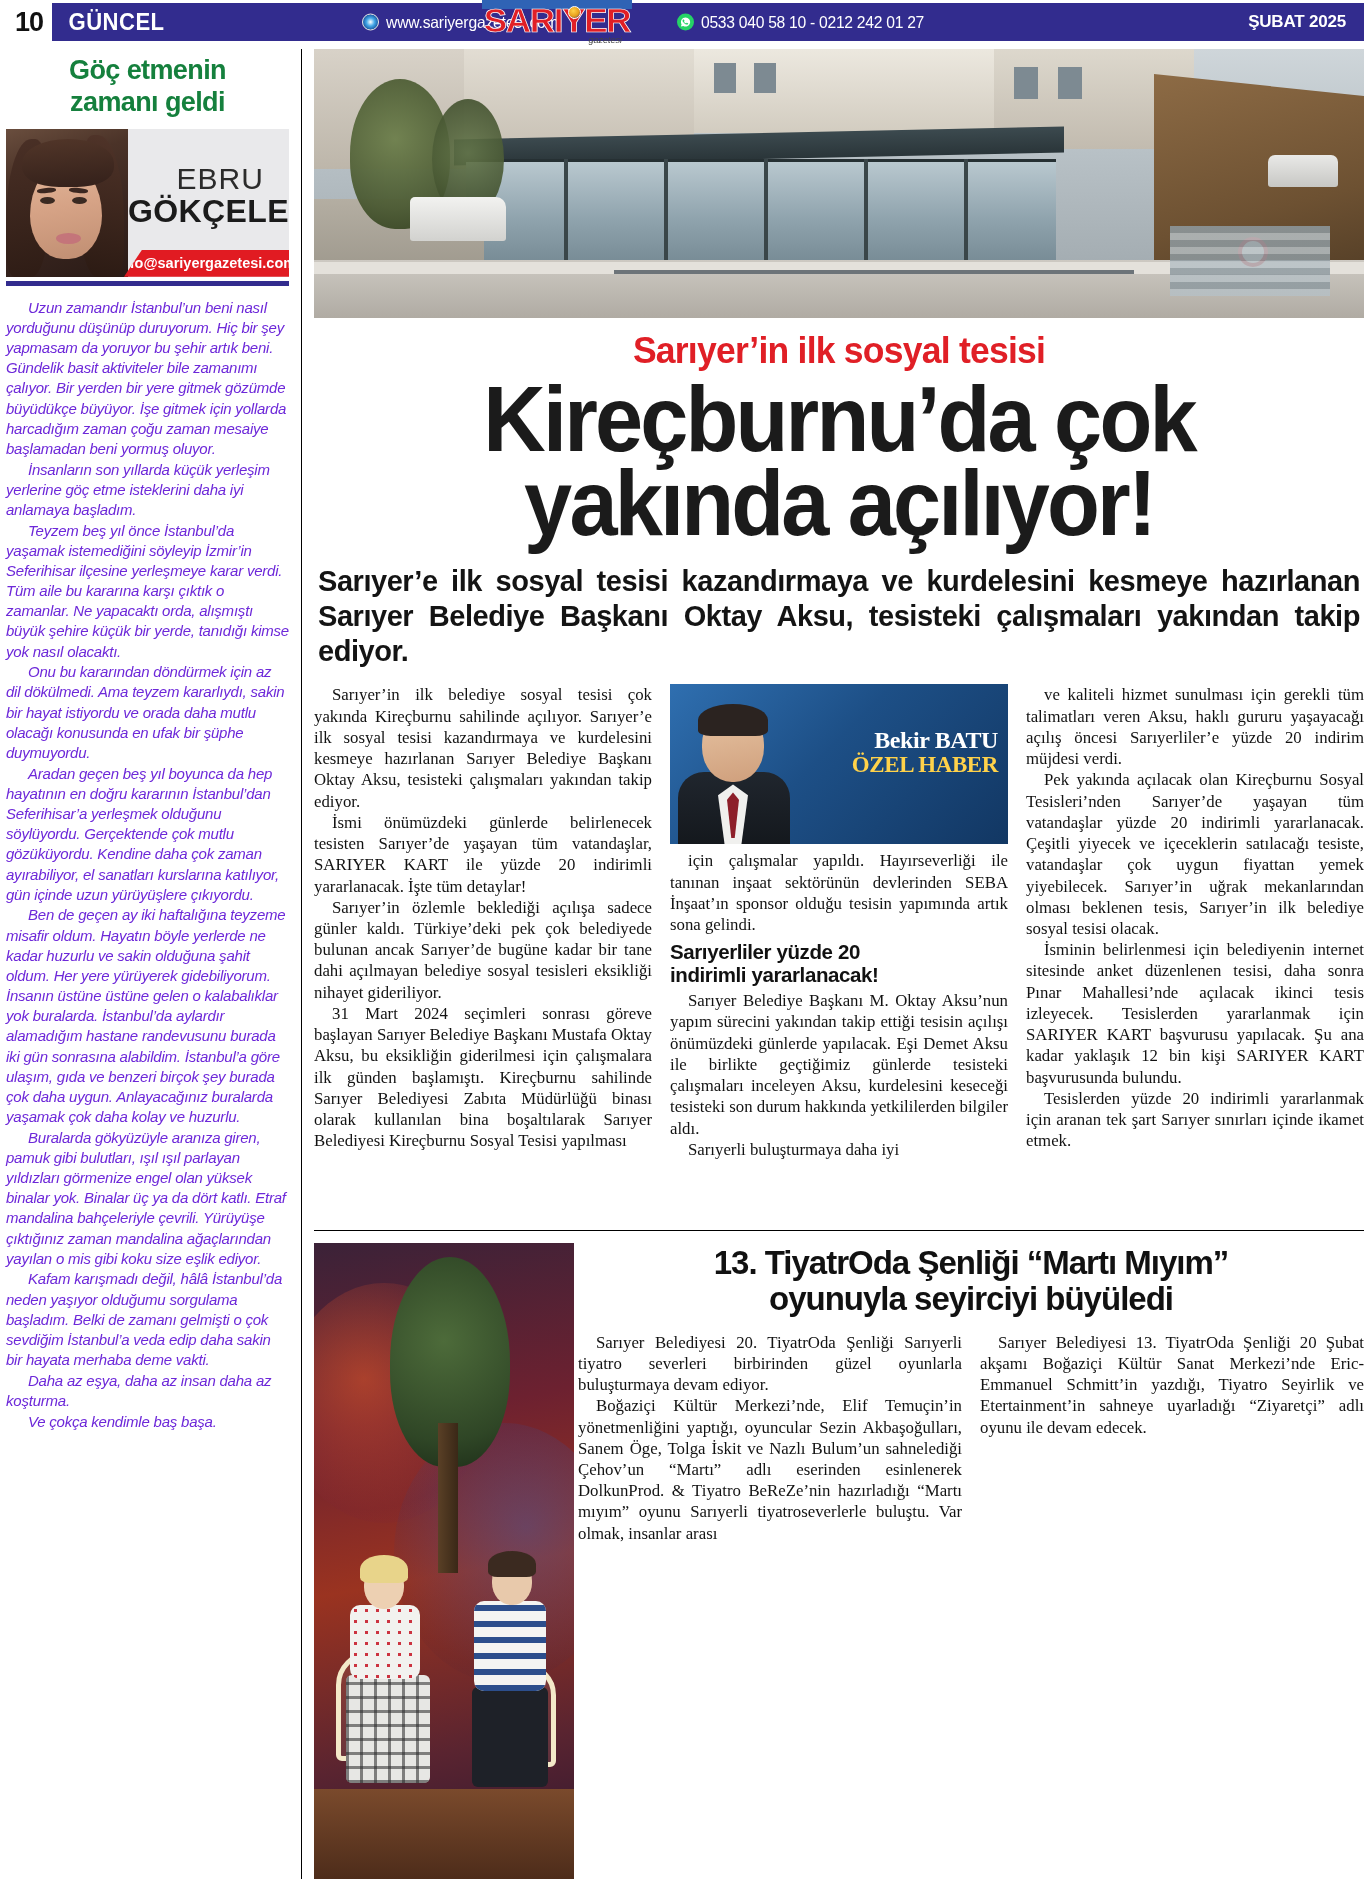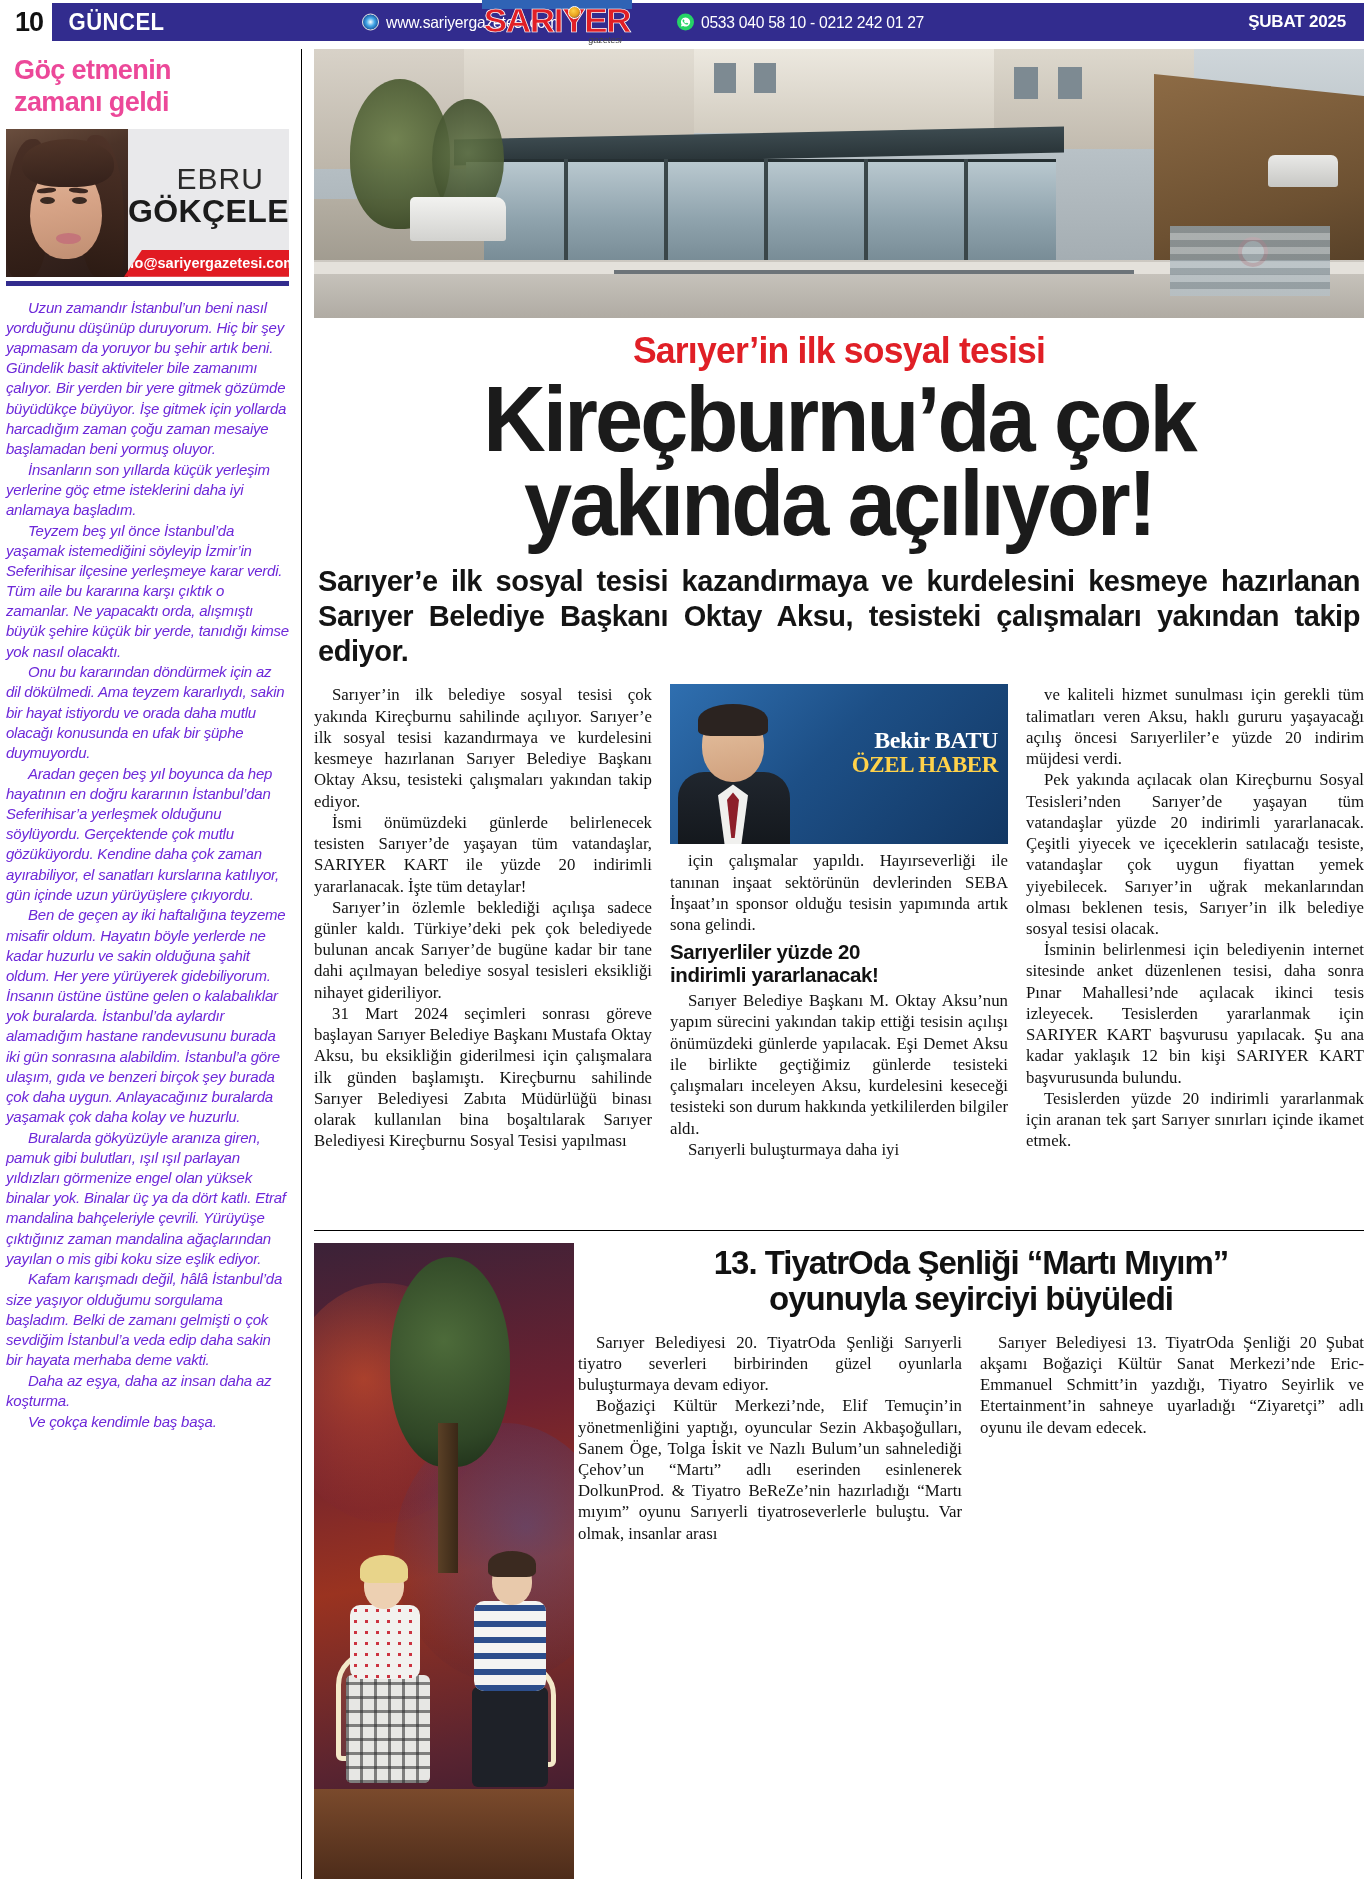--- a/index.html
+++ b/index.html
@@ -120,23 +120,23 @@
   .opinion-col {
     width: 296px;
     padding-right: 12px;
     border-right: 1px solid #000;
     display: flex; flex-direction: column;
   }
   .opinion-title {
     font-size: 27px; font-weight: bold;
     line-height: 1.18;
     letter-spacing: -0.6px;
-    text-align: left;
+    text-align: center;
     padding: 6px 8px 10px 8px;
-    color: #ec4899;
+    color: #15803d;
   }
   .author-card {
     position: relative;
     height: 148px;
     background: #e9e9eb;
     display: flex;
     overflow: hidden;
     margin-bottom: 4px;
   }
   .author-photo {
@@ -566,21 +566,21 @@
     <div class="author-underline"></div>
 
     <div class="opinion-text">
       <p>Uzun zamandır İstanbul’un beni nasıl yorduğunu düşünüp duruyorum. Hiç bir şey yapmasam da yoruyor bu şehir artık beni. Gündelik basit aktiviteler bile zamanımı çalıyor. Bir yerden bir yere gitmek gözümde büyüdükçe büyüyor. İşe gitmek için yollarda harcadığım zaman çoğu zaman mesaiye başlamadan beni yormuş oluyor.</p>
       <p>İnsanların son yıllarda küçük yerleşim yerlerine göç etme isteklerini daha iyi anlamaya başladım.</p>
       <p>Teyzem beş yıl önce İstanbul’da yaşamak istemediğini söyleyip İzmir’in Seferihisar ilçesine yerleşmeye karar verdi. Tüm aile bu kararına karşı çıktık o zamanlar.  Ne yapacaktı orda, alışmıştı büyük şehire küçük bir yerde, tanıdığı kimse yok nasıl olacaktı.</p>
       <p>Onu bu kararından döndürmek için az dil dökülmedi. Ama teyzem kararlıydı, sakin bir hayat istiyordu ve orada daha mutlu olacağı konusunda en ufak bir şüphe duymuyordu.</p>
       <p>Aradan geçen beş yıl boyunca da hep hayatının en doğru kararının İstanbul’dan Seferihisar’a yerleşmek olduğunu söylüyordu. Gerçektende çok mutlu gözüküyordu. Kendine daha çok zaman ayırabiliyor, el sanatları kurslarına katılıyor, gün içinde uzun yürüyüşlere çıkıyordu.</p>
       <p>Ben de geçen ay iki haftalığına teyzeme misafir oldum. Hayatın böyle yerlerde ne kadar huzurlu ve sakin olduğuna şahit oldum. Her yere yürüyerek gidebiliyorum. İnsanın üstüne üstüne gelen o kalabalıklar yok buralarda. İstanbul’da aylardır alamadığım hastane randevusunu burada iki gün sonrasına alabildim. İstanbul’a göre ulaşım, gıda ve benzeri birçok şey burada çok daha uygun. Anlayacağınız buralarda yaşamak çok daha kolay ve huzurlu.</p>
       <p>Buralarda gökyüzüyle aranıza giren, pamuk gibi bulutları, ışıl ışıl parlayan yıldızları görmenize engel olan yüksek binalar yok. Binalar üç ya da dört katlı. Etraf mandalina bahçeleriyle çevrili. Yürüyüşe çıktığınız zaman mandalina ağaçlarından yayılan o mis gibi koku size eşlik ediyor.</p>
-      <p>Kafam karışmadı değil, hâlâ İstanbul’da size yaşıyor olduğumu sorgulama başladım. Belki de zamanı gelmişti o çok sevdiğim İstanbul’a veda edip daha sakin bir hayata merhaba deme vakti.</p>
+      <p>Kafam karışmadı değil, hâlâ İstanbul’da neden yaşıyor olduğumu sorgulama başladım. Belki de zamanı gelmişti o çok sevdiğim İstanbul’a veda edip daha sakin bir hayata merhaba deme vakti.</p>
       <p>Daha az eşya, daha az insan daha az koşturma.</p>
       <p>Ve çokça kendimle baş başa.</p>
     </div>
   </div>
 
   <div class="main-col">
 
     <div class="hero-photo">
       <div class="hp-sky"></div>
       <div class="hp-bldg1"></div>

